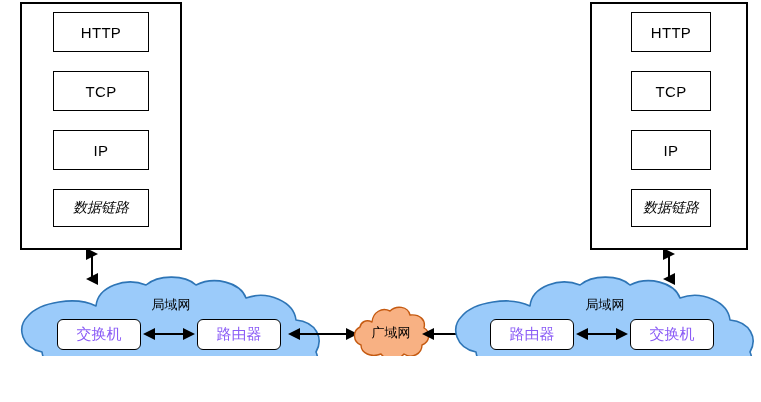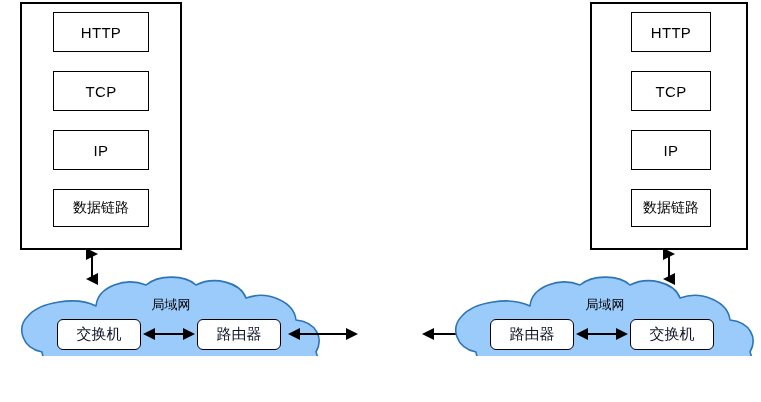--- a/index.html
+++ b/index.html
@@ -33,20 +33,21 @@
     align-items: center;
     justify-content: center;
     font-size: 15px;
     color: #000000;
     letter-spacing: 0.3px;
     white-space: nowrap;
   }
   .layer-box.cjk {
     font-size: 14px;
     letter-spacing: 0px;
+    font-style: italic;
   }
   
   .cloud-wrap {
     position: absolute;
   }
   .cloud-svg {
     display: block;
     overflow: visible;
   }
   .cloud-label {
@@ -59,21 +60,21 @@
   .node-box {
     position: absolute;
     border: 1.2px solid #000000;
     background: #ffffff;
     border-radius: 6px;
     box-sizing: border-box;
     display: flex;
     align-items: center;
     justify-content: center;
     font-size: 15px;
-    color: #0f172a;
+    color: #8b5cf6;
     white-space: nowrap;
   }
   .wan-label {
     position: absolute;
     font-size: 13px;
     color: #000000;
     white-space: nowrap;
     text-align: center;
     width: 100%;
     left: 0;
@@ -161,20 +162,35 @@
       <marker id="ahL2" markerWidth="7" markerHeight="7" refX="3.4" refY="3.2" orient="auto" markerUnits="strokeWidth">
         <path d="M6.4,0.2 L0.4,3.2 L6.4,6.2 Z" fill="#000"></path>
       </marker>
       <marker id="ahR2" markerWidth="7" markerHeight="7" refX="3.4" refY="3.2" orient="auto" markerUnits="strokeWidth">
         <path d="M0.4,0.2 L6.4,3.2 L0.4,6.2 Z" fill="#000"></path>
       </marker>
     </defs>
     <line x1="6" y1="8" x2="64" y2="8" stroke="#000" stroke-width="2" marker-start="url(#ahL2)" marker-end="url(#ahR2)"></line>
   </svg>
 
+  <div class="cloud-wrap" style="left:352px; top:306px; width:78px; height:56px;">
+    <svg class="cloud-svg" width="78" height="56" viewBox="0 0 78 56">
+      <path d="M20,16
+               C21,6 30,1 38,5
+               C44,-1 56,0 58,9
+               C68,8 74,14 72,22
+               C79,26 78,36 70,39
+               C70,48 60,53 52,48
+               C46,55 34,55 29,48
+               C19,52 9,47 9,39
+               C1,36 0,25 8,21
+               C9,16 14,13 20,16 Z" fill="#F8B183" stroke="#C55A11" stroke-width="1.4" stroke-linejoin="round"></path>
+    </svg>
+    <div class="wan-label" style="top:18px;">广域网</div>
+  </div>
 
   <svg class="arrow-svg" style="left:424px; top:326px;" width="68" height="18" viewBox="0 0 68 18">
     <defs>
       <marker id="ahL3" markerWidth="7" markerHeight="7" refX="3.4" refY="3.2" orient="auto" markerUnits="strokeWidth">
         <path d="M6.4,0.2 L0.4,3.2 L6.4,6.2 Z" fill="#000"></path>
       </marker>
       <marker id="ahR3" markerWidth="7" markerHeight="7" refX="3.4" refY="3.2" orient="auto" markerUnits="strokeWidth">
         <path d="M0.4,0.2 L6.4,3.2 L0.4,6.2 Z" fill="#000"></path>
       </marker>
     </defs>

